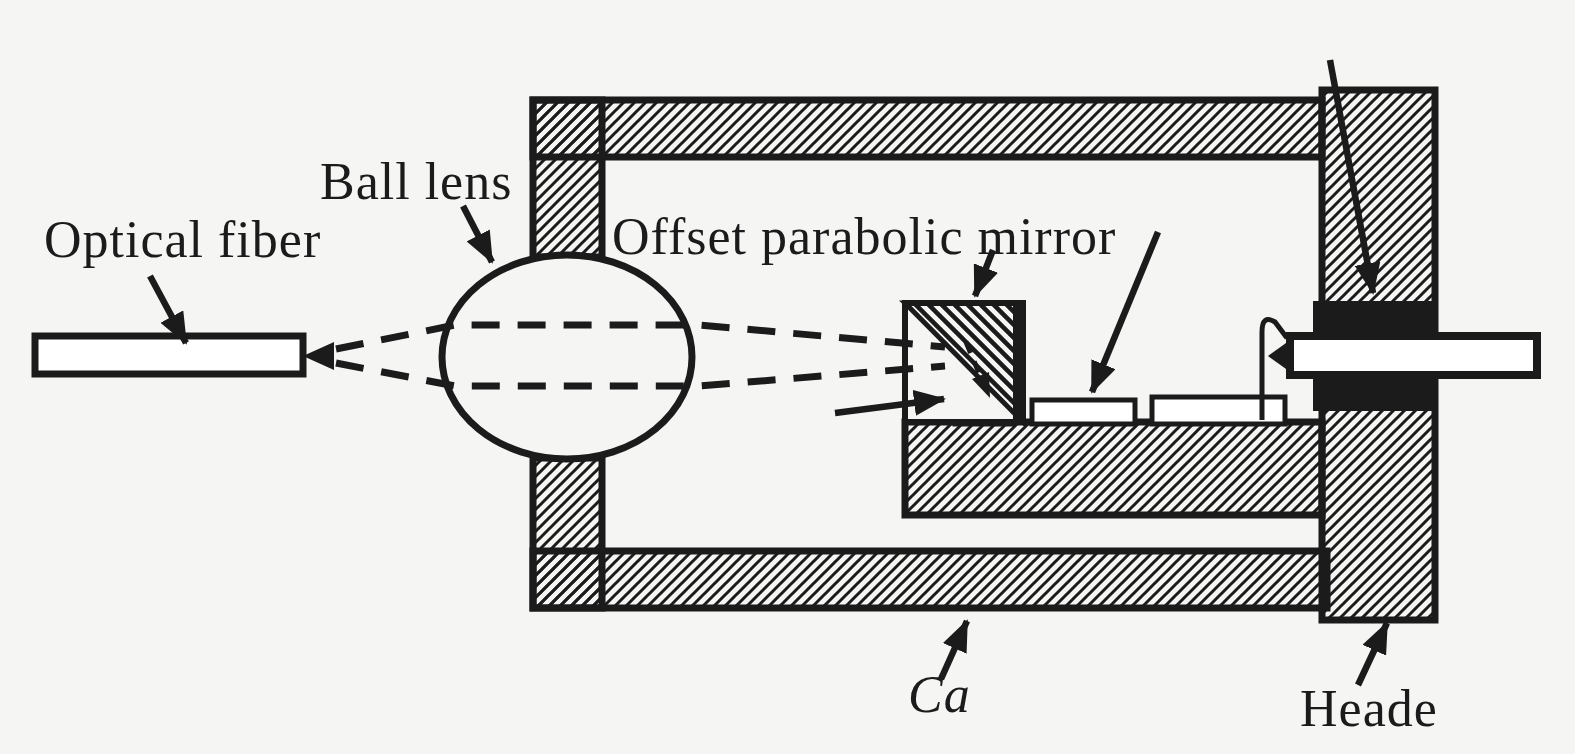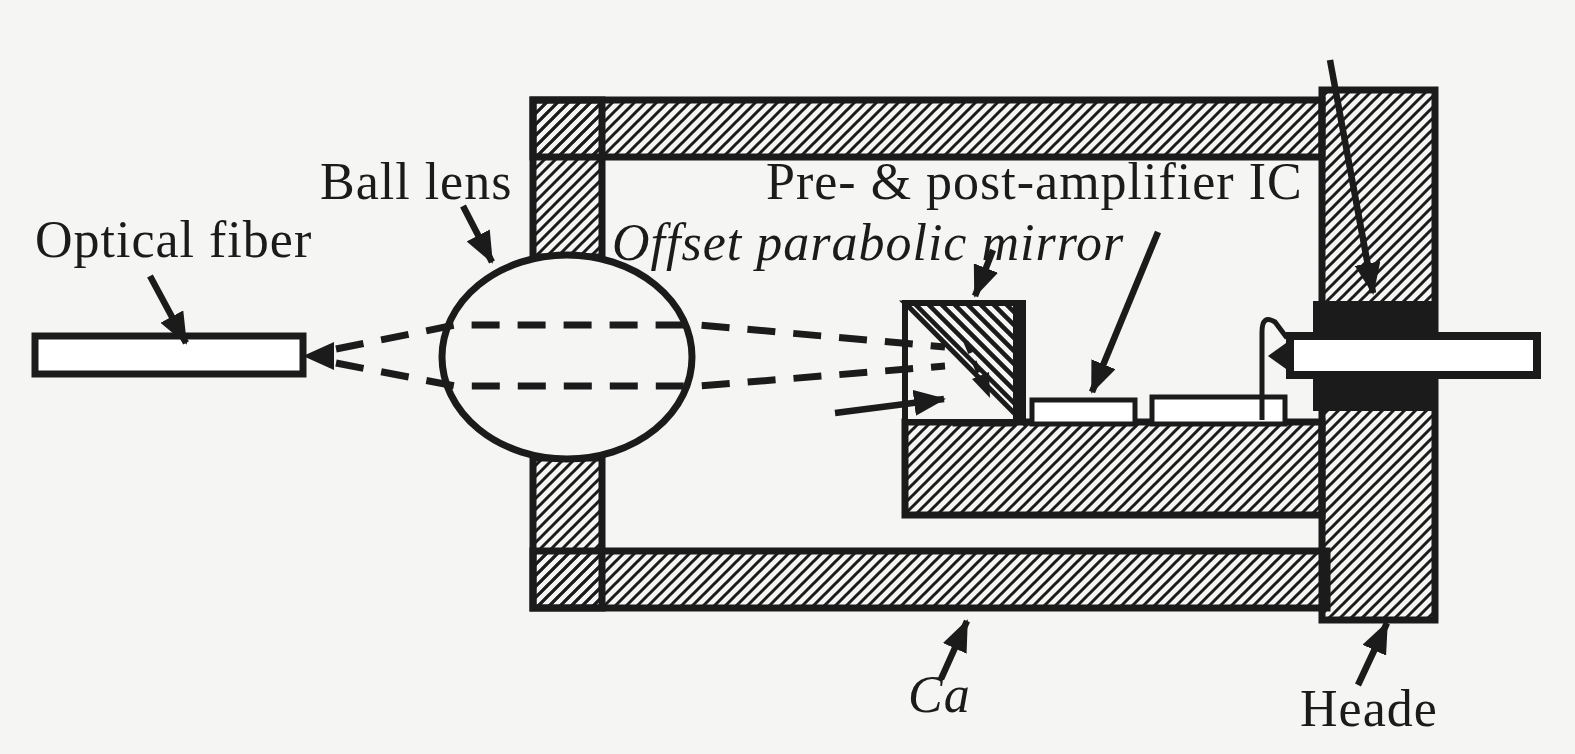--- a/index.html
+++ b/index.html
@@ -15,23 +15,23 @@
   }
   .stage{position:relative;width:1575px;height:754px;background:var(--background);}
   .stage svg{position:absolute;left:0;top:0;}
   .lbl{
     position:absolute;color:var(--ink);
     font-size:52px;line-height:1.05;letter-spacing:1px;white-space:nowrap;
     user-select:none;
   }
   .lbl-coupled{left:740px;top:4px;font-size:48px;}
   .lbl-balllens{left:320px;top:155px;}
-  .lbl-fiber{left:35px;top:213px;}
+  .lbl-fiber{left:44px;top:213px;}
   .lbl-prepost{left:766px;top:155px;}
-  .lbl-offset{left:612px;top:216px;font-style:italic;}
+  .lbl-offset{left:612px;top:210px;}
   .lbl-photodiode{left:646px;top:428px;}
   .lbl-ca{left:908px;top:668px;font-style:italic;}
   .lbl-heade{left:1300px;top:682px;}
 </style>
 </head>
 <body>
 
 <div class="stage">
 
   <svg width="1575" height="754" viewBox="0 0 1575 754" aria-hidden="true">
@@ -99,17 +99,16 @@
       <line x1="1158" y1="232" x2="1092" y2="392" marker-end="url(#ah)"></line>
       <line x1="993" y1="250" x2="975" y2="296" marker-end="url(#ah)"></line>
       <line x1="835" y1="413" x2="944" y2="399" marker-end="url(#ah)"></line>
       <line x1="941" y1="679" x2="967" y2="621" marker-end="url(#ah)"></line>
       <line x1="1358" y1="685" x2="1387" y2="623" marker-end="url(#ah)"></line>
     </g>
   </svg>
 
   <div class="lbl lbl-balllens">Ball lens</div>
   <div class="lbl lbl-fiber">Optical fiber</div>
-  <div class="lbl lbl-prepost">Pre- &amp; post-amplifier IC</div>
   <div class="lbl lbl-offset">Offset parabolic mirror</div>
   <div class="lbl lbl-ca">Ca</div>
   <div class="lbl lbl-heade">Heade</div>
 </div>
 
 </body></html>

